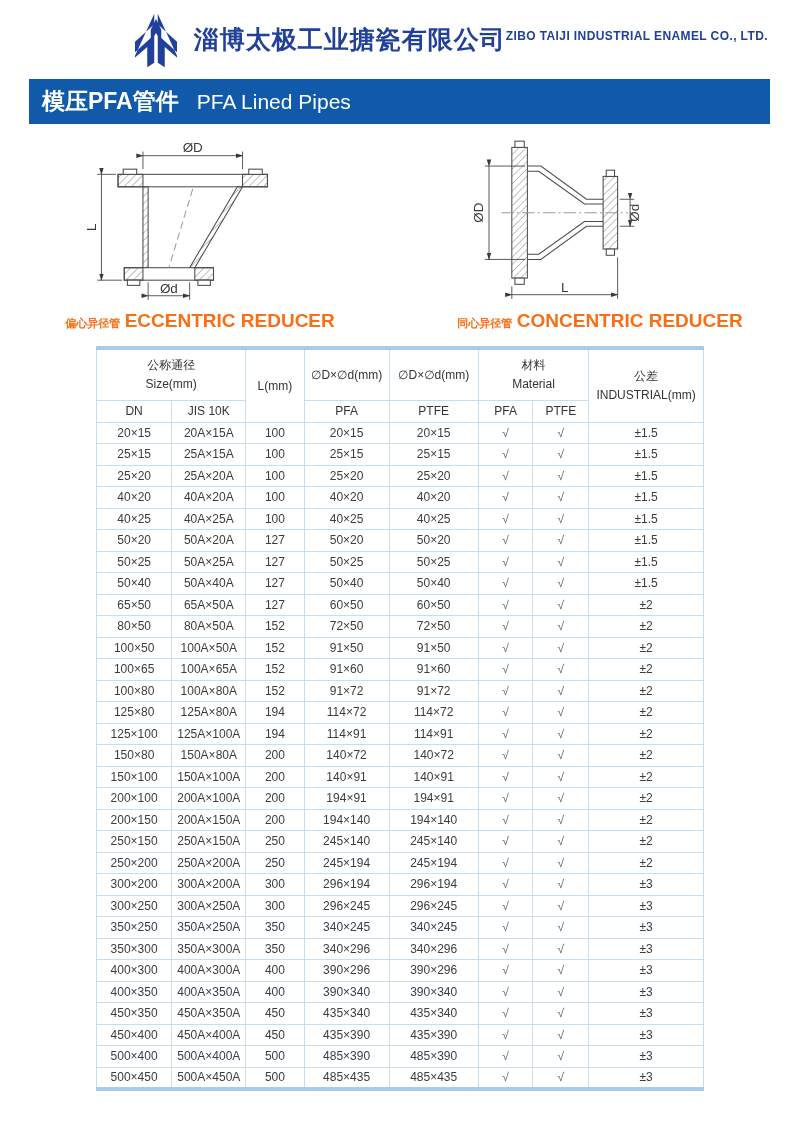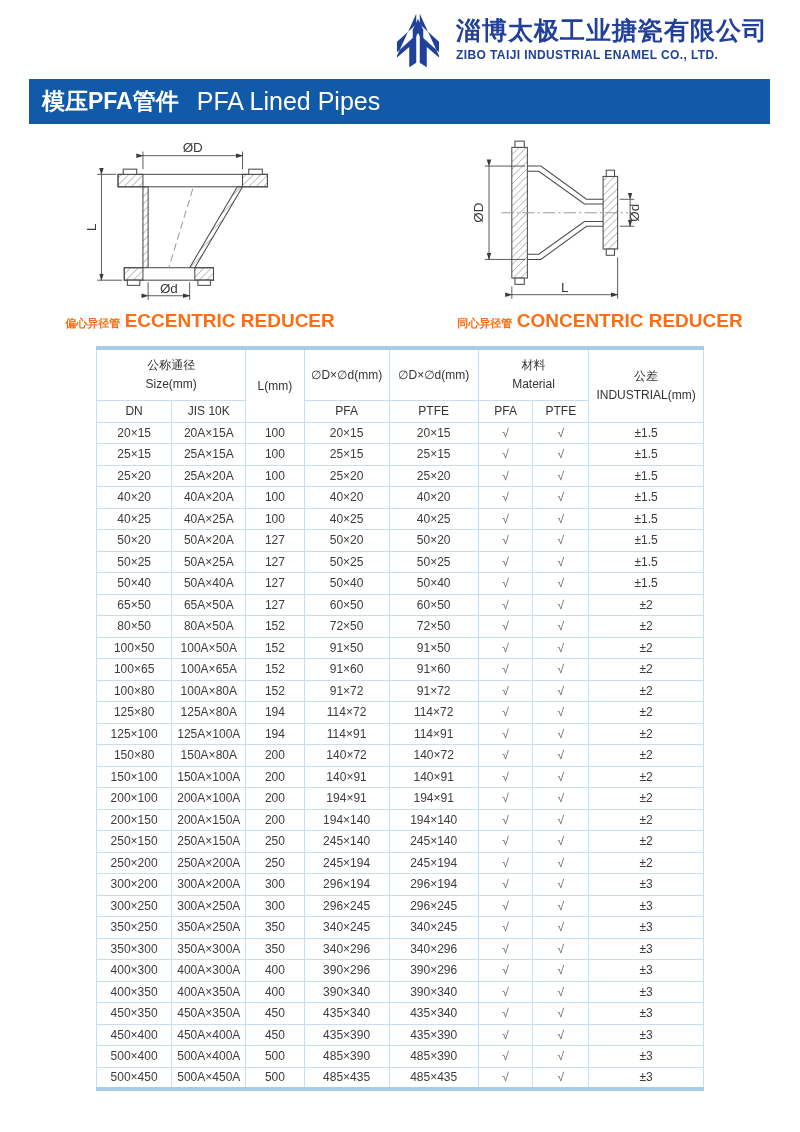--- a/index.html
+++ b/index.html
@@ -3,29 +3,29 @@
 <meta charset="utf-8">
 <style>
   * { margin:0; padding:0; box-sizing:border-box; }
   body { background:#ffffff; font-family:"Liberation Sans", sans-serif; }
   .page { position:relative; width:800px; height:1132px; background:#ffffff; overflow:hidden; }
 
   
   .top-header { height:79px; display:flex; justify-content:flex-end; align-items:center; padding-right:32px; }
   .logo-block { display:flex; align-items:center; gap:10px; }
   .logo-icon svg { width:56px; height:56px; display:block; }
-  .company-names { display:flex; flex-direction:column; }
+  .company-names { display:flex; flex-direction:row; }
   .company-cn { font-size:25px; font-weight:bold; color:#21409a; letter-spacing:1px; line-height:1.1; }
   .company-en { font-size:12px; font-weight:bold; color:#21409a; letter-spacing:0.4px; margin-top:3px; }
 
   
   .banner { margin-left:29px; width:741px; height:45px; background:#1159a9; color:#ffffff;
             display:flex; align-items:center; padding-left:13px; }
   .banner-cn { font-size:23px; font-weight:bold; }
-  .banner-en { font-size:25px; margin-left:18px; }
+  .banner-en { font-size:21px; margin-left:18px; }
 
   
   .drawings { display:flex; margin-top:10px; height:172px; }
   .drawing-cell { width:50%; display:flex; justify-content:center; align-items:center; }
   .drawing-cell svg { width:260px; height:166px; }
   .dim-label { font-size:13px; fill:#3a3a3a; font-family:"Liberation Sans", sans-serif; }
 
   .captions { display:flex; margin-top:4px; }
   .caption { width:50%; text-align:center; color:#f96e16; white-space:nowrap; }
   .caption-cn { font-size:11px; font-weight:bold; }

